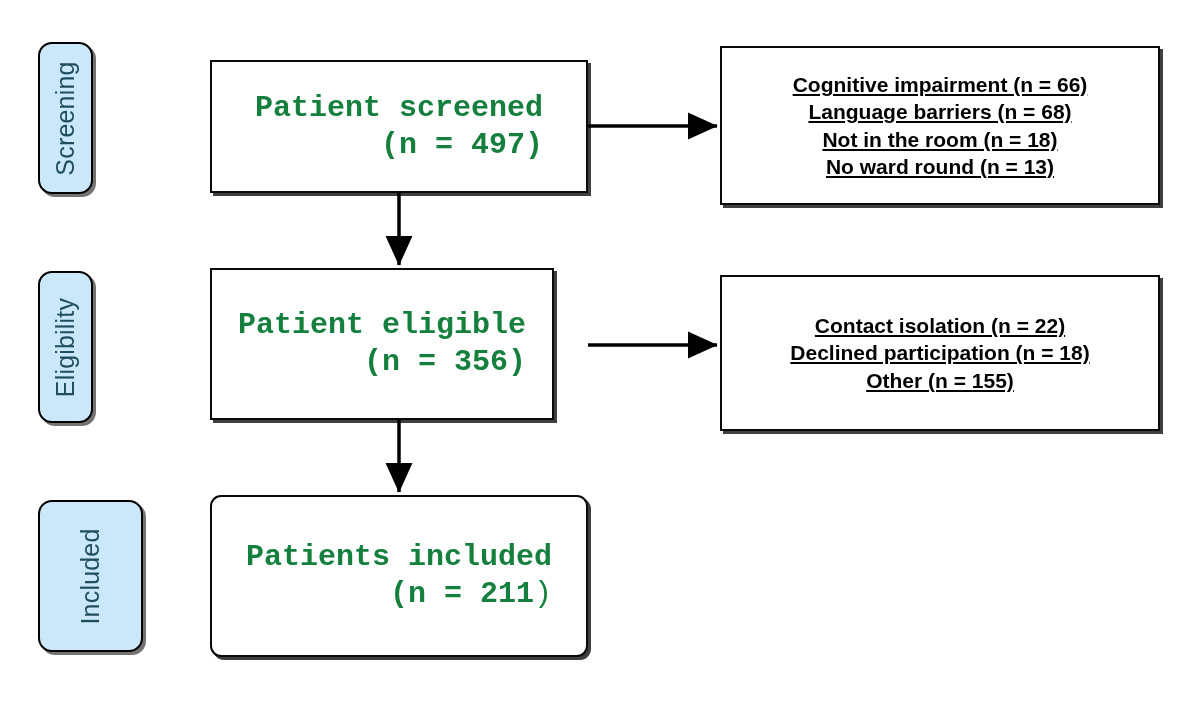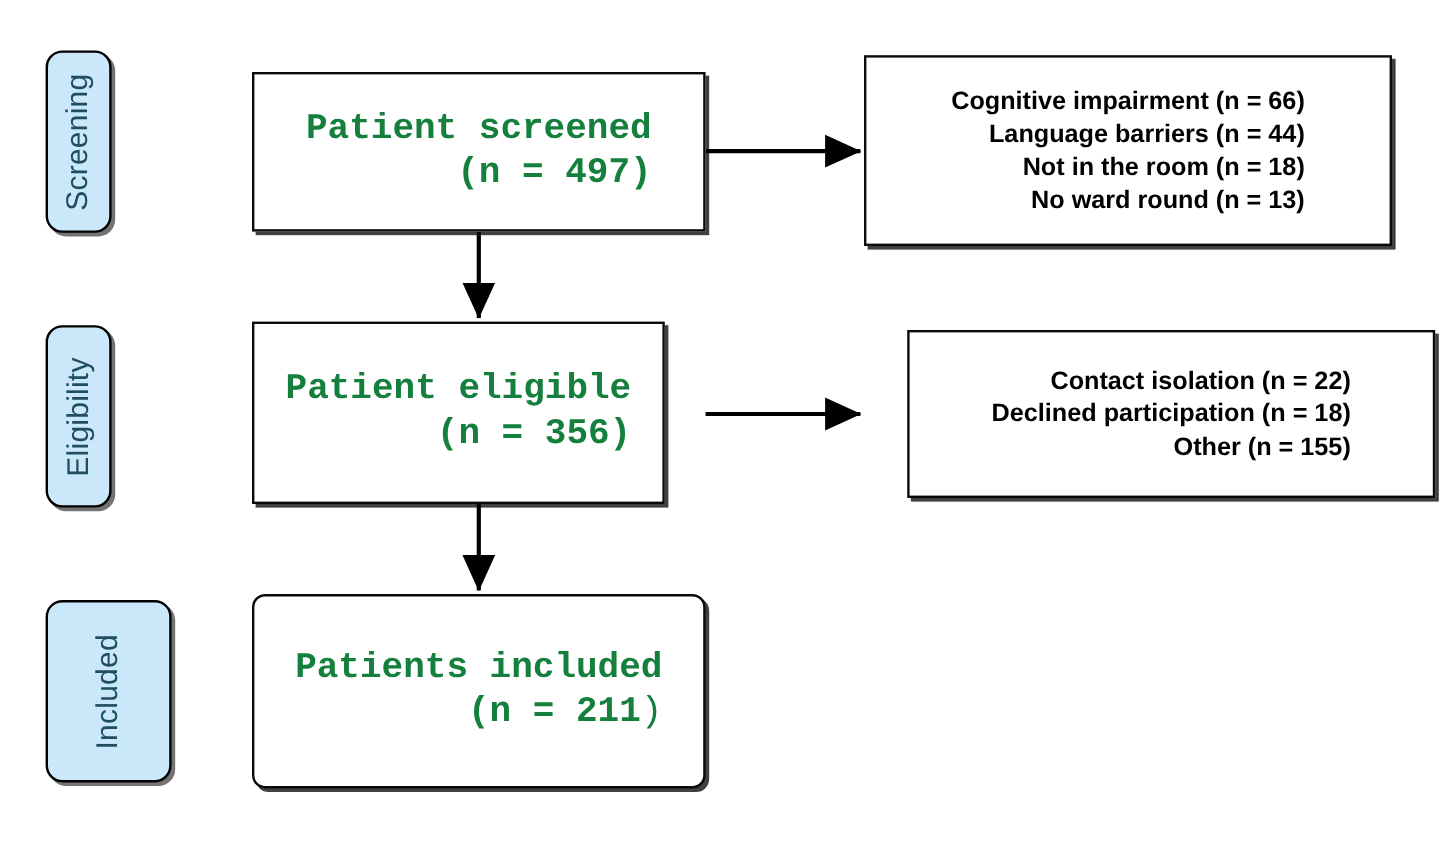--- a/index.html
+++ b/index.html
@@ -71,21 +71,22 @@
   
   .exclusion-box {
     position: absolute;
     box-sizing: border-box;
     background: #ffffff;
     border: 2.5px solid #0a0a0a;
     box-shadow: 3px 3px 0 rgba(0,0,0,0.75);
     display: flex;
     align-items: center;
     justify-content: center;
-    text-align: right;
+    text-align: center;
+    text-decoration: underline;
   }
   .exclusion-box ul {
     list-style: none;
     margin: 0;
     padding: 0;
   }
   .exclusion-box li {
     font-size: 21px;
     font-weight: bold;
     color: #000000;
@@ -153,27 +154,27 @@
   <div class="flow-box" style="left:210px; top:495px; width:378px; height:162px;border-radius:11px;">
     <div class="box-text">
       <span>Patients included</span>
       <span class="line2"><span>(n = 211</span><span class="thin-paren">)</span></span>
     </div>
   </div>
 
   <div class="exclusion-box" style="left:720px; top:46px; width:440px; height:159px;">
     <ul>
       <li>Cognitive impairment (n = 66)</li>
-      <li>Language barriers (n = 44)</li>
+      <li>Language barriers (n = 68)</li>
       <li>Not in the room (n = 18)</li>
       <li>No ward round (n = 13)</li>
     </ul>
   </div>
 
-  <div class="exclusion-box" style="left:720px; top:275px; width:440px; height:140px;margin-left:36px;">
+  <div class="exclusion-box" style="left:720px; top:275px; width:440px; height:156px;">
     <ul>
       <li>Contact isolation (n = 22)</li>
       <li>Declined participation (n = 18)</li>
       <li>Other (n = 155)</li>
     </ul>
   </div>
 
 </div>
 
 </body></html>

